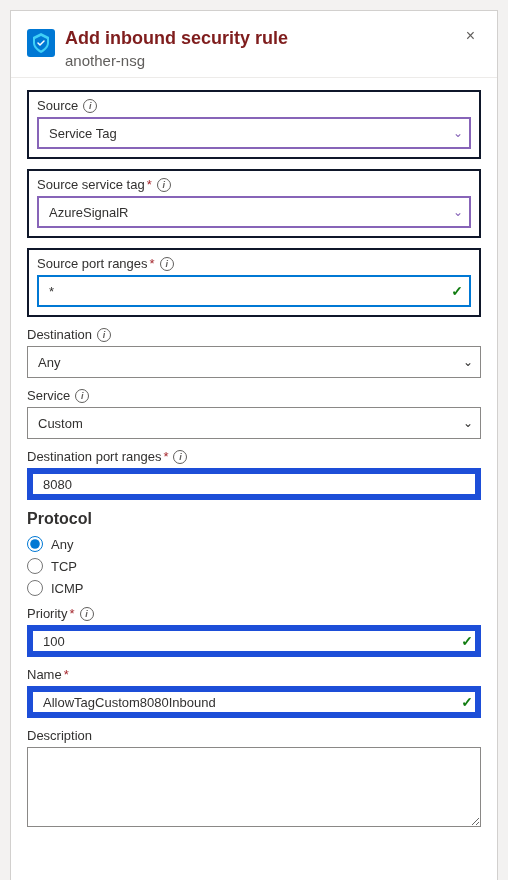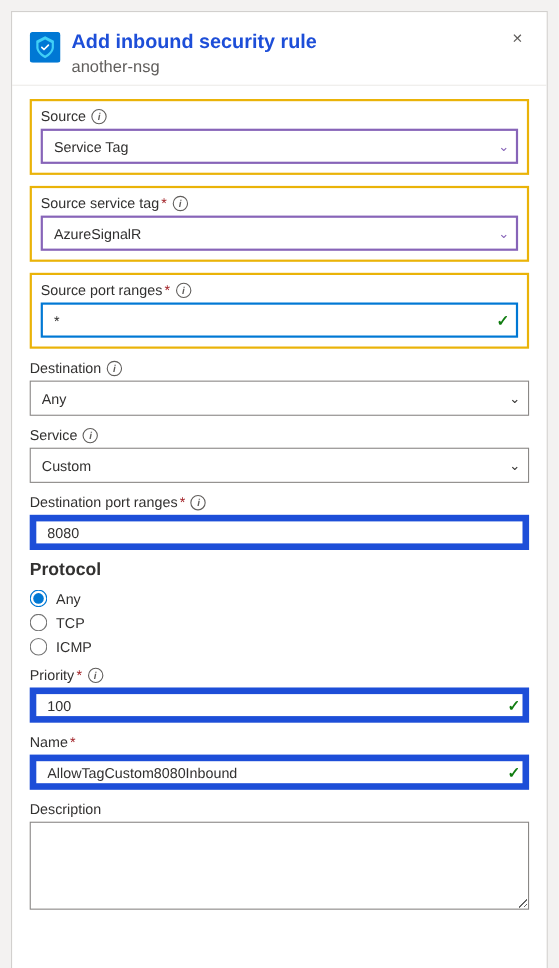--- a/index.html
+++ b/index.html
@@ -34,21 +34,21 @@
       margin-right: 10px;
       flex-shrink: 0;
       margin-top: 2px;
     }
     .panel-title-section {
       flex: 1;
     }
     .panel-title {
       font-size: 18px;
       font-weight: 600;
-      color: #1d4ed8;
+      color: #7f1d1d;
       line-height: 1.3;
     }
     .panel-subtitle {
       font-size: 15px;
       color: #605e5c;
       margin-top: 2px;
     }
     .close-btn {
       background: none;
       border: none;
@@ -133,21 +133,21 @@
     .input-check {
       position: absolute;
       right: 8px;
       top: 50%;
       transform: translateY(-50%);
       color: #107c10;
       font-size: 14px;
       font-weight: bold;
     }
     .highlighted-group {
-      border: 2px solid #eab308;
+      border: 2px solid #0f172a;
       padding: 6px 8px 8px 8px;
       margin-bottom: 10px;
     }
     .highlighted-group .form-label {
       margin-bottom: 4px;
     }
     .radio-group {
       margin-bottom: 4px;
     }
     .radio-item {

